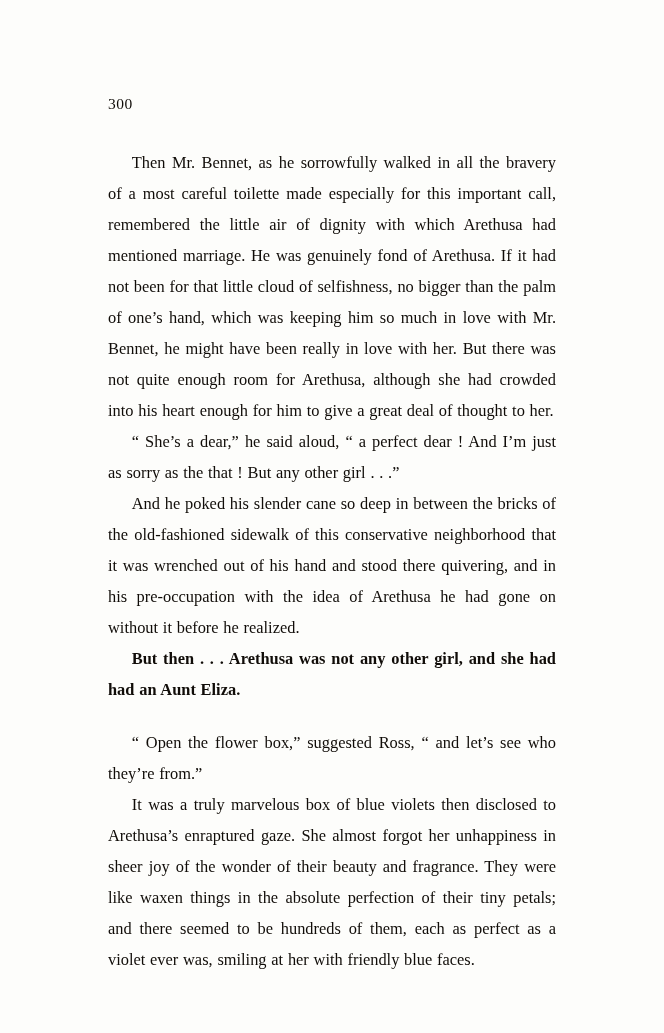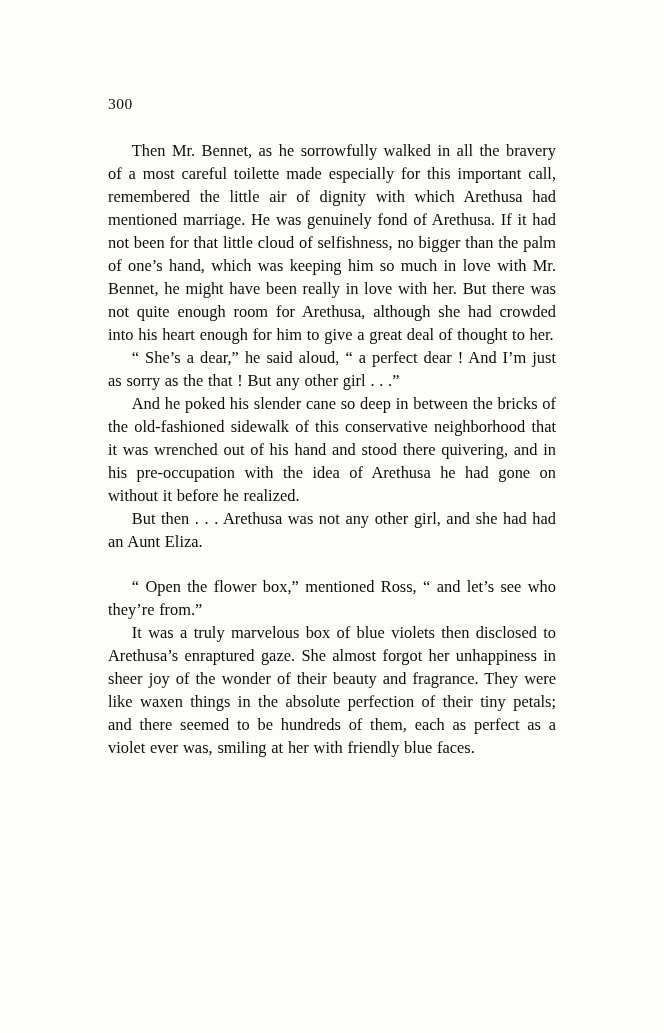--- a/index.html
+++ b/index.html
@@ -22,49 +22,50 @@
   }
   .page-inner {
     position: absolute;
     left: 108px;
     top: 95px;
     width: 448px;
   }
   .header-line {
     display: flex;
     align-items: baseline;
-    margin-bottom: 26px;
+    margin-bottom: 34px;
   }
   .folio {
     font-size: 15.5px;
     letter-spacing: 0.5px;
     width: 62px;
     flex: 0 0 62px;
   }
   .running-title {
     font-size: 19.5px;
     letter-spacing: 1.1px;
     white-space: nowrap;
   }
   .body-text p {
     margin: 0;
     font-size: 16.4px;
-    line-height: 23px;
+    line-height: 31px;
     text-align: justify;
     text-indent: 1.45em;
     text-justify: inter-word;
     word-spacing: 0.04em;
     -webkit-hyphens: none;
     hyphens: none;
   }
   .section-gap {
     height: 22px;
   }
   .last-line-flush > p:last-child {
     text-align-last: left;
+    font-weight: bold;
   }
 </style>
 </head>
 <body>
 
 <div class="page">
   <div class="page-inner">
 
     <div class="header-line">
       <div class="folio">300</div>
@@ -73,18 +74,18 @@
     <div class="body-text">
       <p>Then Mr. Bennet, as he sorrowfully walked in all the bravery of a most careful toilette made especially for this important call, remembered the little air of dignity with which Arethusa had mentioned marriage. He was genuinely fond of Arethusa.  If it had not been for that little cloud of selfishness, no bigger than the palm of one’s hand, which was keeping him so much in love with Mr. Bennet, he might have been really in love with her.  But there was not quite enough room for Arethusa, although she had crowded into his heart enough for him to give a great deal of thought to her.</p>
       <p>“ She’s a dear,” he said aloud, “ a perfect dear ! And I’m just as sorry as the that !  But any other girl . . .”</p>
       <p>And he poked his slender cane so deep in between the bricks of the old-fashioned sidewalk of this conservative neighborhood that it was wrenched out of his hand and stood there quivering, and in his pre-occupation with the idea of Arethusa he had gone on without it before he realized.</p>
       <div class="last-line-flush">
         <p>But then . . . Arethusa was not any other girl, and she had had an Aunt Eliza.</p>
       </div>
 
       <div class="section-gap"></div>
 
-      <p>“ Open the flower box,” mentioned Ross, “ and let’s see who they’re from.”</p>
+      <p>“ Open the flower box,” suggested Ross, “ and let’s see who they’re from.”</p>
       <p>It was a truly marvelous box of blue violets then disclosed to Arethusa’s enraptured gaze.  She almost forgot her unhappiness in sheer joy of the wonder of their beauty and fragrance.  They were like waxen things in the absolute perfection of their tiny petals; and there seemed to be hundreds of them, each as perfect as a violet ever was, smiling at her with friendly blue faces.</p>
     </div>
 
   </div>
 </div>
 
 </body></html>

